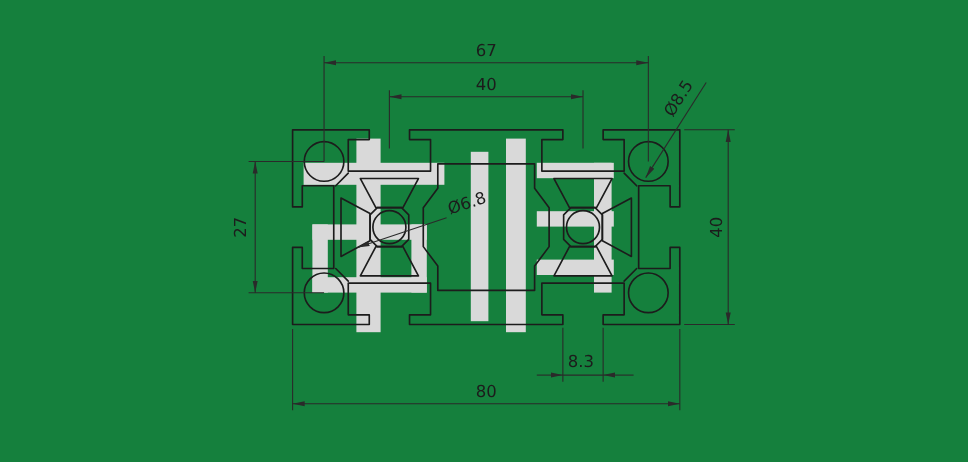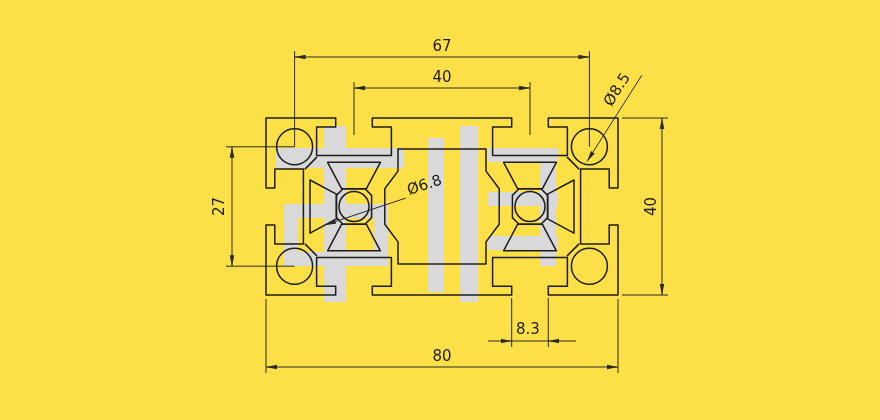--- a/index.html
+++ b/index.html
@@ -5,21 +5,21 @@
   html, body {
     margin: 0;
     padding: 0;
     background: #ffffff;
     font-family: "DejaVu Sans", sans-serif;
   }
   .canvas {
     position: relative;
     width: 880px;
     height: 420px;
-    background: #fde047;
+    background: #15803d;
     overflow: hidden;
   }
   svg text {
     font-family: "DejaVu Sans", sans-serif;
   }
 </style>
 </head>
 <body>
 
 <div class="canvas">

